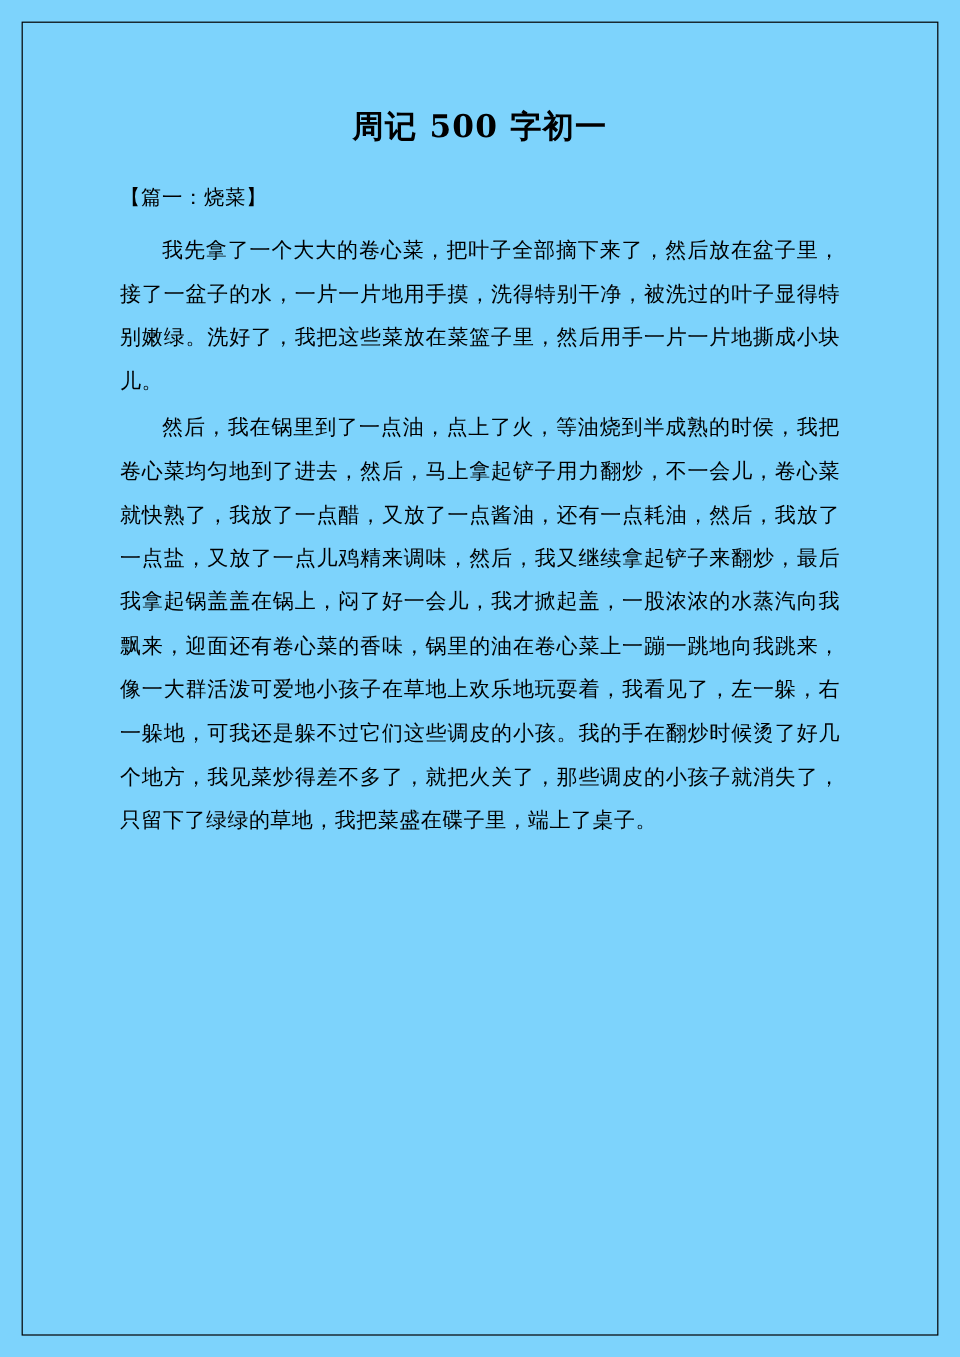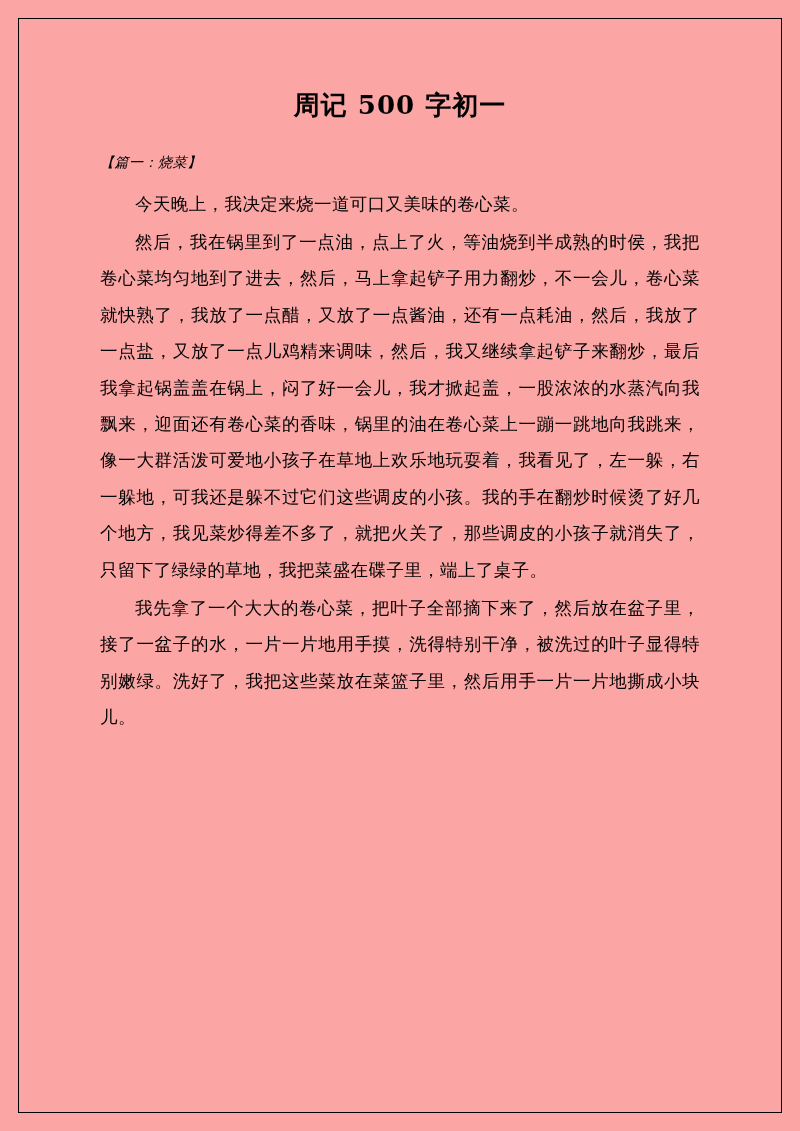--- a/index.html
+++ b/index.html
@@ -7,21 +7,21 @@
     padding: 0;
     background: #ffffff;
   }
   body {
     font-family: "DejaVu Serif", "Liberation Serif", serif;
   }
   .page {
     position: relative;
     width: 800px;
     height: 1131px;
-    background: #fca5a5;
+    background: #7dd3fc;
     box-sizing: border-box;
     overflow: hidden;
   }
   .page-border {
     position: absolute;
     left: 18px;
     top: 18px;
     right: 18px;
     bottom: 18px;
     border: 1px solid #000000;
@@ -37,43 +37,41 @@
   .doc-title {
     font-size: 26px;
     font-weight: bold;
     text-align: center;
     letter-spacing: 1px;
     margin: 18px 0 26px 0;
     color: #000;
     font-family: "DejaVu Serif", "Liberation Serif", serif;
   }
   .section-head {
-    font-size: 14px;
+    font-size: 17px;
     color: #000;
     margin: 0 0 10px 0;
     line-height: 1.9;
     letter-spacing: 0.5px;
-    font-style: italic;
   }
   p.para {
     font-size: 17.5px;
     line-height: 2.08;
     color: #000;
     margin: 0 0 2px 0;
     text-align: justify;
     text-justify: inter-ideograph;
     text-indent: 2em;
     letter-spacing: 0.4px;
   }
 </style>
 </head>
 <body>
 
 <div class="page">
   <div class="page-border"></div>
   <div class="content">
     <h1 class="doc-title">周记 500 字初一</h1>
     <div class="section-head">【篇一：烧菜】</div>
-    <p class="para">今天晚上，我决定来烧一道可口又美味的卷心菜。</p>
+    <p class="para">我先拿了一个大大的卷心菜，把叶子全部摘下来了，然后放在盆子里，接了一盆子的水，一片一片地用手摸，洗得特别干净，被洗过的叶子显得特别嫩绿。洗好了，我把这些菜放在菜篮子里，然后用手一片一片地撕成小块儿。</p>
     <p class="para">然后，我在锅里到了一点油，点上了火，等油烧到半成熟的时侯，我把卷心菜均匀地到了进去，然后，马上拿起铲子用力翻炒，不一会儿，卷心菜就快熟了，我放了一点醋，又放了一点酱油，还有一点耗油，然后，我放了一点盐，又放了一点儿鸡精来调味，然后，我又继续拿起铲子来翻炒，最后我拿起锅盖盖在锅上，闷了好一会儿，我才掀起盖，一股浓浓的水蒸汽向我飘来，迎面还有卷心菜的香味，锅里的油在卷心菜上一蹦一跳地向我跳来，像一大群活泼可爱地小孩子在草地上欢乐地玩耍着，我看见了，左一躲，右一躲地，可我还是躲不过它们这些调皮的小孩。我的手在翻炒时候烫了好几个地方，我见菜炒得差不多了，就把火关了，那些调皮的小孩子就消失了，只留下了绿绿的草地，我把菜盛在碟子里，端上了桌子。</p>
-    <p class="para">我先拿了一个大大的卷心菜，把叶子全部摘下来了，然后放在盆子里，接了一盆子的水，一片一片地用手摸，洗得特别干净，被洗过的叶子显得特别嫩绿。洗好了，我把这些菜放在菜篮子里，然后用手一片一片地撕成小块儿。</p>
   </div>
 </div>
 
 </body></html>

